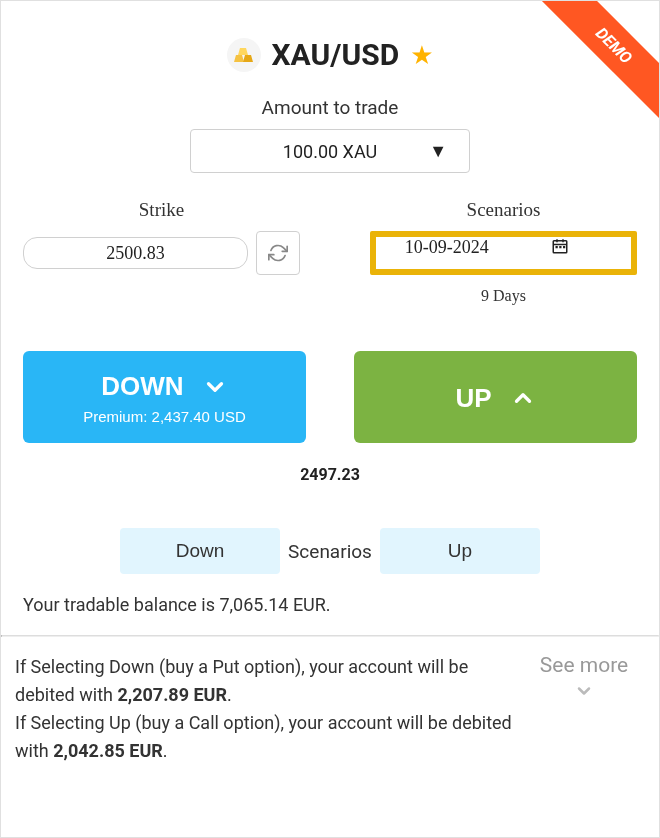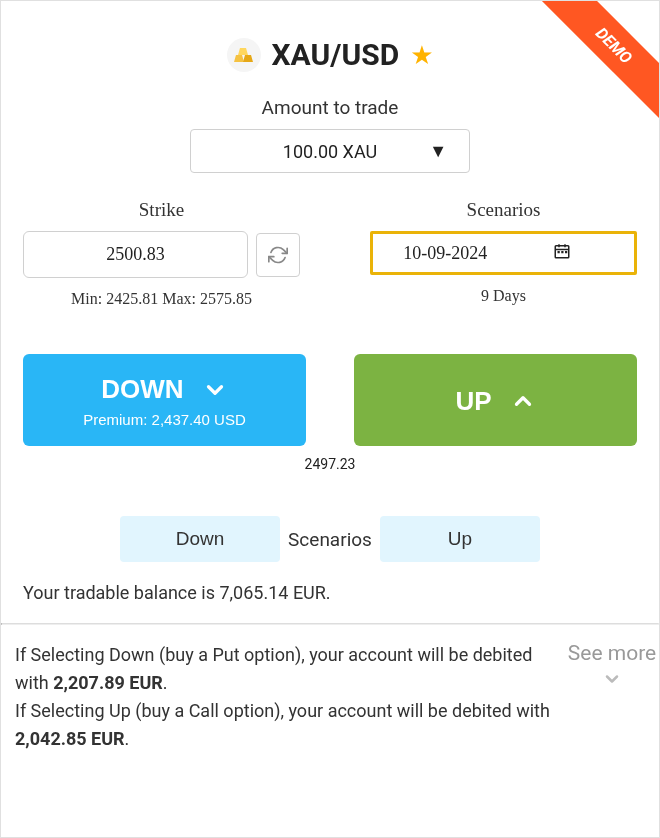--- a/index.html
+++ b/index.html
@@ -99,23 +99,23 @@
     font-family: Liberation Serif, serif;
   }
   .input-row {
     display: flex;
     align-items: center;
     gap: 8px;
     margin-top: 10px;
   }
   .text-input {
     flex: 1;
-    height: 47px;
+    height: 32px;
     border: 1px solid #d0d0d0;
-    border-radius: 6px;
+    border-radius: 14px;
     text-align: center;
     font-size: 18px;
     color: #222;
     background: #fff;
     font-family: inherit;
     outline: none;
   }
   .refresh-btn {
     width: 44px;
     height: 44px;
@@ -124,24 +124,23 @@
     background: #fff;
     display: flex;
     align-items: center;
     justify-content: center;
     cursor: pointer;
     color: #888;
   }
   .expiration-input {
     flex: 1;
     height: 44px;
-    border: 3px solid #eab308;
+    border: 6px solid #eab308;
     border-radius: 2px;
     display: flex;
-    align-items: center;
     padding: 0 14px;
     cursor: pointer;
     background: #fff;
   }
   .expiration-input span {
     flex: 1;
     text-align: center;
     font-size: 18px;
     color: #222;
   }
@@ -180,23 +179,24 @@
     margin-top: 6px;
   }
   .bep-row {
     display: flex;
     padding: 10px 22px 0 22px;
     gap: 48px;
   }
   .bep {
     flex: 1;
     text-align: center;
-    font-size: 14px;
-    font-weight: 400;
+    font-size: 16px;
+    font-weight: 700;
     color: #222;
+    margin-top: 12px;
   }
   .scenario-row {
     display: flex;
     align-items: center;
     justify-content: center;
     gap: 0;
     margin-top: 44px;
     padding: 0 22px;
   }
   .scenario-btn {
@@ -219,21 +219,21 @@
     padding: 20px 22px 20px 22px;
     font-size: 18px;
     color: #333;
   }
   .divider {
     border-top: 1px solid #ddd;
     margin: 0;
   }
   .info-section {
     display: flex;
-    padding: 16px 2px 16px 14px;
+    padding: 16px 30px 16px 14px;
     gap: 10px;
   }
   .info-text {
     flex: 1;
     font-size: 18px;
     line-height: 1.55;
     color: #333;
   }
   .info-text strong { font-weight: 700; }
   .see-more {
@@ -279,21 +279,20 @@
       <input class="text-input" value="2500.83" style="">
       <button class="refresh-btn">
         <svg width="20" height="20" viewBox="0 0 24 24" fill="none" stroke="currentColor" stroke-width="2" stroke-linecap="round" stroke-linejoin="round">
           <polyline points="23 4 23 10 17 10"></polyline>
           <polyline points="1 20 1 14 7 14"></polyline>
           <path d="M3.51 9a9 9 0 0 1 14.85-3.36L23 10"></path>
           <path d="M20.49 15a9 9 0 0 1-14.85 3.36L1 14"></path>
         </svg>
       </button>
     </div>
-    <div class="sub-text">Min: 2425.81 Max: 2575.85</div>
   </div>
   <div class="col">
     <div class="section-label" style="margin-bottom:0">Scenarios</div>
     <div class="input-row">
       <div class="expiration-input">
         <span>10-09-2024</span>
         <span class="cal-icon">
           <svg width="18" height="18" viewBox="0 0 24 24" fill="currentColor">
             <rect x="3" y="5" width="18" height="16" rx="1" fill="none" stroke="currentColor" stroke-width="2"></rect>
             <line x1="3" y1="10" x2="21" y2="10" stroke="currentColor" stroke-width="2"></line>

